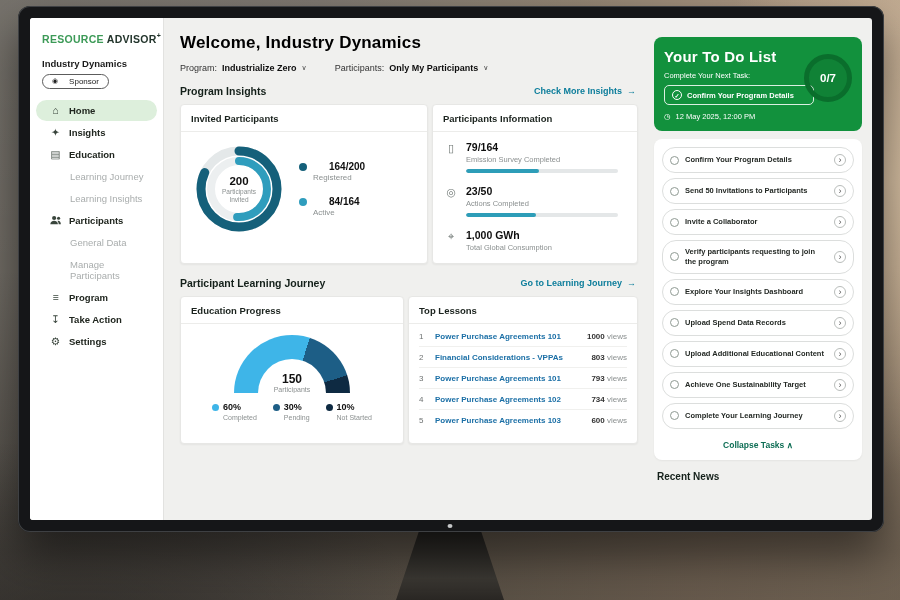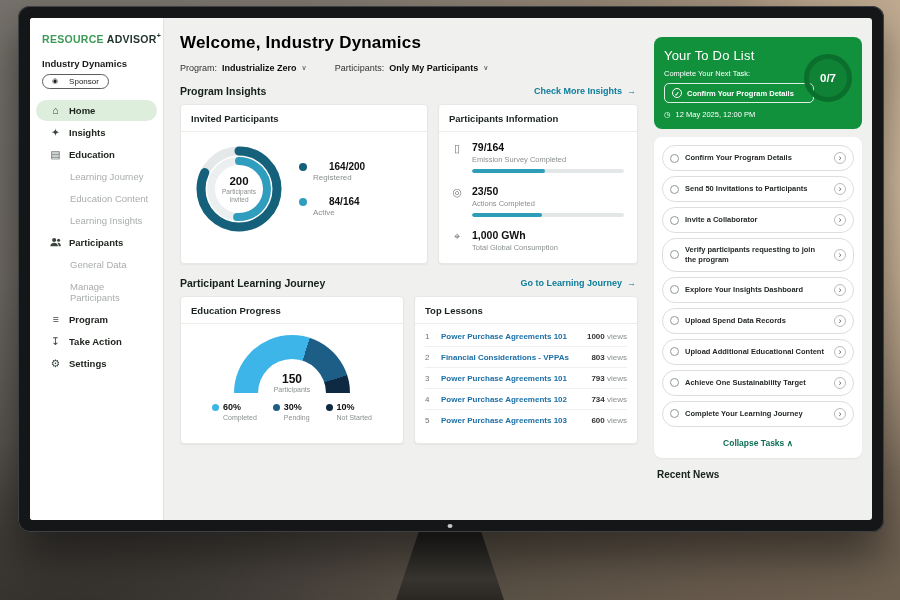--- a/index.html
+++ b/index.html
@@ -36,21 +36,21 @@
   
   .main { flex:1; padding:15px 12px 0 16px; min-width:0; }
   .welcome { font-size:17px; font-weight:bold; color:#000000; letter-spacing:.2px; }
   .filters { display:flex; gap:28px; margin:10px 0 12px; font-size:9px; color:#333; align-items:center; }
   .filter { display:flex; gap:5px; align-items:center; cursor:pointer; }
   .f-value { font-weight:bold; color:#0e0e0e; }
   .chev { font-size:7px; color:#444; }
   .sec-head { display:flex; justify-content:space-between; align-items:center; margin:4px 2px 7px 0; }
   .sec-title { font-weight:bold; font-size:10.5px; color:#14201a; }
   .sec-link { font-size:9px; font-weight:bold; display:flex; gap:5px; align-items:center; cursor:pointer; }
-  .cards { display:flex; gap:10px; margin-bottom:13px; }
+  .cards { display:flex; gap:4px; margin-bottom:13px; }
   .card { background:#fff; border:1px solid #e7e7e5; border-radius:4px; box-shadow:0 1px 2px rgba(0,0,0,.05); }
   .card-title { font-size:9.5px; font-weight:bold; color:#1b231e; padding:8px 10px 7px; border-bottom:1px solid #ececea; }
   .card-invited { width:248px; height:160px; }
   .card-info { flex:1; height:160px; }
   .card-edu { width:224px; height:148px; }
   .card-lessons { flex:1; height:148px; }
 
   .invited-body { display:flex; align-items:center; padding:9px 10px; gap:12px; }
   .donut-wrap { position:relative; width:96px; height:96px; flex-shrink:0; }
   .donut-center { position:absolute; inset:0; display:flex; flex-direction:column; align-items:center; justify-content:center; text-align:center; }
@@ -86,21 +86,21 @@
   .lesson { display:flex; align-items:center; gap:8px; padding:5.5px 0; border-bottom:1px solid #f0f0ee; }
   .lesson:last-child { border-bottom:none; }
   .l-rank { color:#6e7272; width:8px; font-size:8px; flex-shrink:0; }
   .l-title { flex:1; font-size:8px; font-weight:bold; cursor:pointer; }
   .l-views { font-size:8px; color:#333; font-weight:bold; white-space:nowrap; }
   .l-views .unit { color:#8b9090; font-weight:normal; }
 
   
   .todo-panel { width:222px; flex-shrink:0; padding:19px 10px 0 4px; }
   .todo-green { border-radius:8px; padding:11px 10px 10px; position:relative; color:#fff; }
-  .tg-title { font-size:13px; font-weight:normal; letter-spacing:.2px; }
+  .tg-title { font-size:15px; font-weight:bold; letter-spacing:.2px; }
   .tg-sub { font-size:7.5px; margin:6px 0 5px; }
   .tg-task { display:flex; align-items:center; gap:5px; border:1px solid rgba(255,255,255,.85); border-radius:5px; padding:4px 7px; width:150px; font-size:7.5px; font-weight:bold; cursor:pointer; }
   .tg-check { width:10px; height:10px; border:1px solid #fff; border-radius:50%; font-size:6px; display:flex; align-items:center; justify-content:center; flex-shrink:0; }
   .tg-due { display:flex; gap:5px; align-items:center; font-size:7.5px; margin-top:7px; }
   .tg-circle { position:absolute; right:10px; top:17px; width:48px; height:48px; border-radius:50%; border:5px solid transparent; display:flex; align-items:center; justify-content:center; font-weight:bold; font-size:11.5px; color:#fff; background:rgba(0,0,0,.10); }
   .todo-card { background:#fff; border-radius:8px; margin-top:8px; padding:8px 8px 6px; box-shadow:0 1px 2px rgba(0,0,0,.05); }
   .task-row { display:flex; align-items:center; gap:6px; border:1px solid #dcdedd; border-radius:14px; padding:6px 7px; margin-bottom:5px; cursor:pointer; background:#fff; }
   .task-check { width:9px; height:9px; border:1px solid #8f9a93; border-radius:50%; flex-shrink:0; }
   .task-label { flex:1; font-size:7.5px; color:#242925; font-weight:bold; line-height:1.3; }
   .task-go { width:12px; height:12px; border:1px solid #b9bdbb; border-radius:50%; font-size:9px; line-height:10px; text-align:center; color:#555; flex-shrink:0; }
@@ -134,23 +134,20 @@
           <span>Insights</span>
         </div>
         <div class="nav-item">
           <span class="nav-ic">▤</span>
           <span>Education</span>
         </div>
         <div class="nav-item sub">
           <span>Learning Journey</span>
         </div>
         <div class="nav-item sub">
-          <span>Education Content</span>
-        </div>
-        <div class="nav-item sub">
           <span>Learning Insights</span>
         </div>
         <div class="nav-item">
           <span class="nav-ic">
             <svg width="11" height="10" viewBox="0 0 16 14" fill="currentColor">
                 <circle cx="6" cy="4" r="3"></circle>
                 <path d="M0.5 13c0-3 2.5-5 5.5-5s5.5 2 5.5 5z"></path>
                 <circle cx="12.5" cy="4.5" r="2.3"></circle>
                 <path d="M12 8.2c2.2.2 3.8 1.9 3.8 4.8h-3.2c0-1.9-.6-3.5-1.7-4.6.4-.2.7-.2 1.1-.2z"></path>
               </svg>

